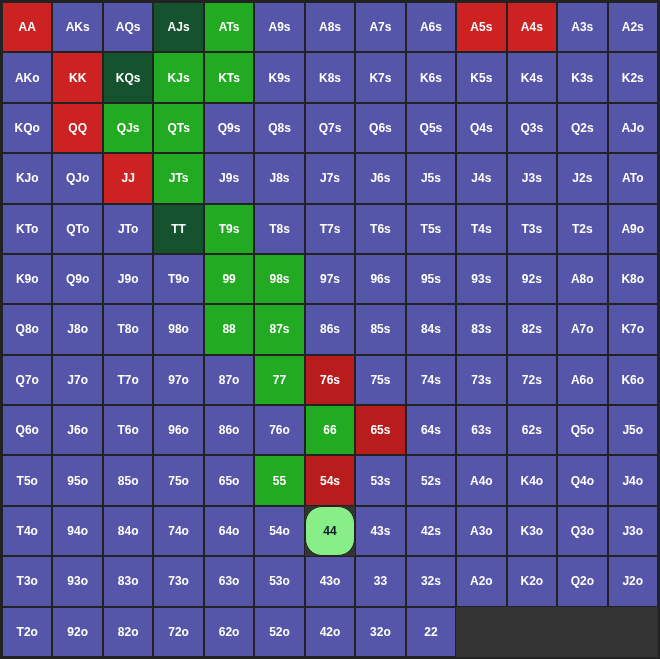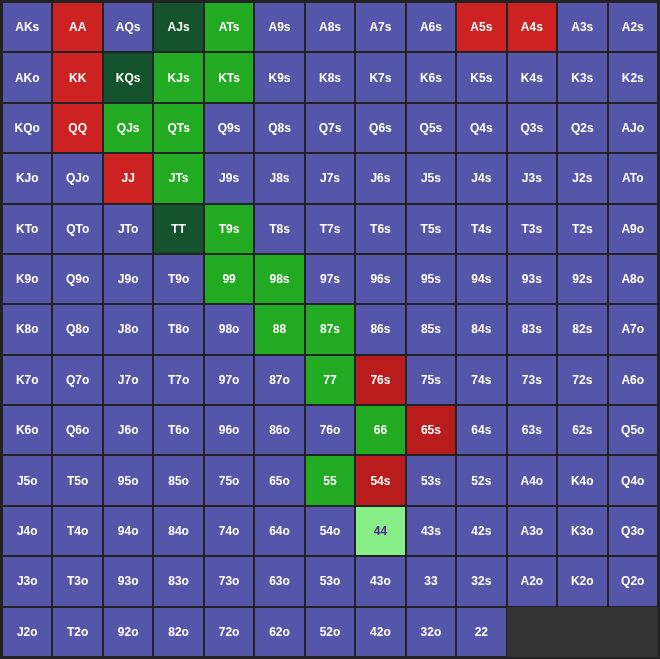--- a/index.html
+++ b/index.html
@@ -26,28 +26,28 @@
       font-weight: bold;
       color: white;
       border: 1px solid #222;
       cursor: default;
     }
     .c-purple { background-color: #5555aa; }
     .c-green  { background-color: #22aa22; text-align: right; }
     .c-orange { background-color: #14532d; }
     .c-red    { background-color: #cc2222; }
     .c-pink   { background-color: #b91c1c; }
-    .c-ltgreen { background-color: #88ee88; color: #4c1d95; }
+    .c-ltgreen { background-color: #88ee88; color: #0f172a; border-radius: 17px; }
   </style>
 </head>
 <body>
 
 <div id="grid-container">
+    <div class="cell c-red">AA</div>
     <div class="cell c-purple">AKs</div>
-    <div class="cell c-red">AA</div>
     <div class="cell c-purple">AQs</div>
     <div class="cell c-orange">AJs</div>
     <div class="cell c-green">ATs</div>
     <div class="cell c-purple">A9s</div>
     <div class="cell c-purple">A8s</div>
     <div class="cell c-purple">A7s</div>
     <div class="cell c-purple">A6s</div>
     <div class="cell c-red">A5s</div>
     <div class="cell c-red">A4s</div>
     <div class="cell c-purple">A3s</div>
@@ -106,21 +106,20 @@
     <div class="cell c-purple">A9o</div>
     <div class="cell c-purple">K9o</div>
     <div class="cell c-purple">Q9o</div>
     <div class="cell c-purple">J9o</div>
     <div class="cell c-purple">T9o</div>
     <div class="cell c-green">99</div>
     <div class="cell c-green">98s</div>
     <div class="cell c-purple">97s</div>
     <div class="cell c-purple">96s</div>
     <div class="cell c-purple">95s</div>
-    <div class="cell c-purple">94s</div>
     <div class="cell c-purple">93s</div>
     <div class="cell c-purple">92s</div>
     <div class="cell c-purple">A8o</div>
     <div class="cell c-purple">K8o</div>
     <div class="cell c-purple">Q8o</div>
     <div class="cell c-purple">J8o</div>
     <div class="cell c-purple">T8o</div>
     <div class="cell c-purple">98o</div>
     <div class="cell c-green">88</div>
     <div class="cell c-green">87s</div>

